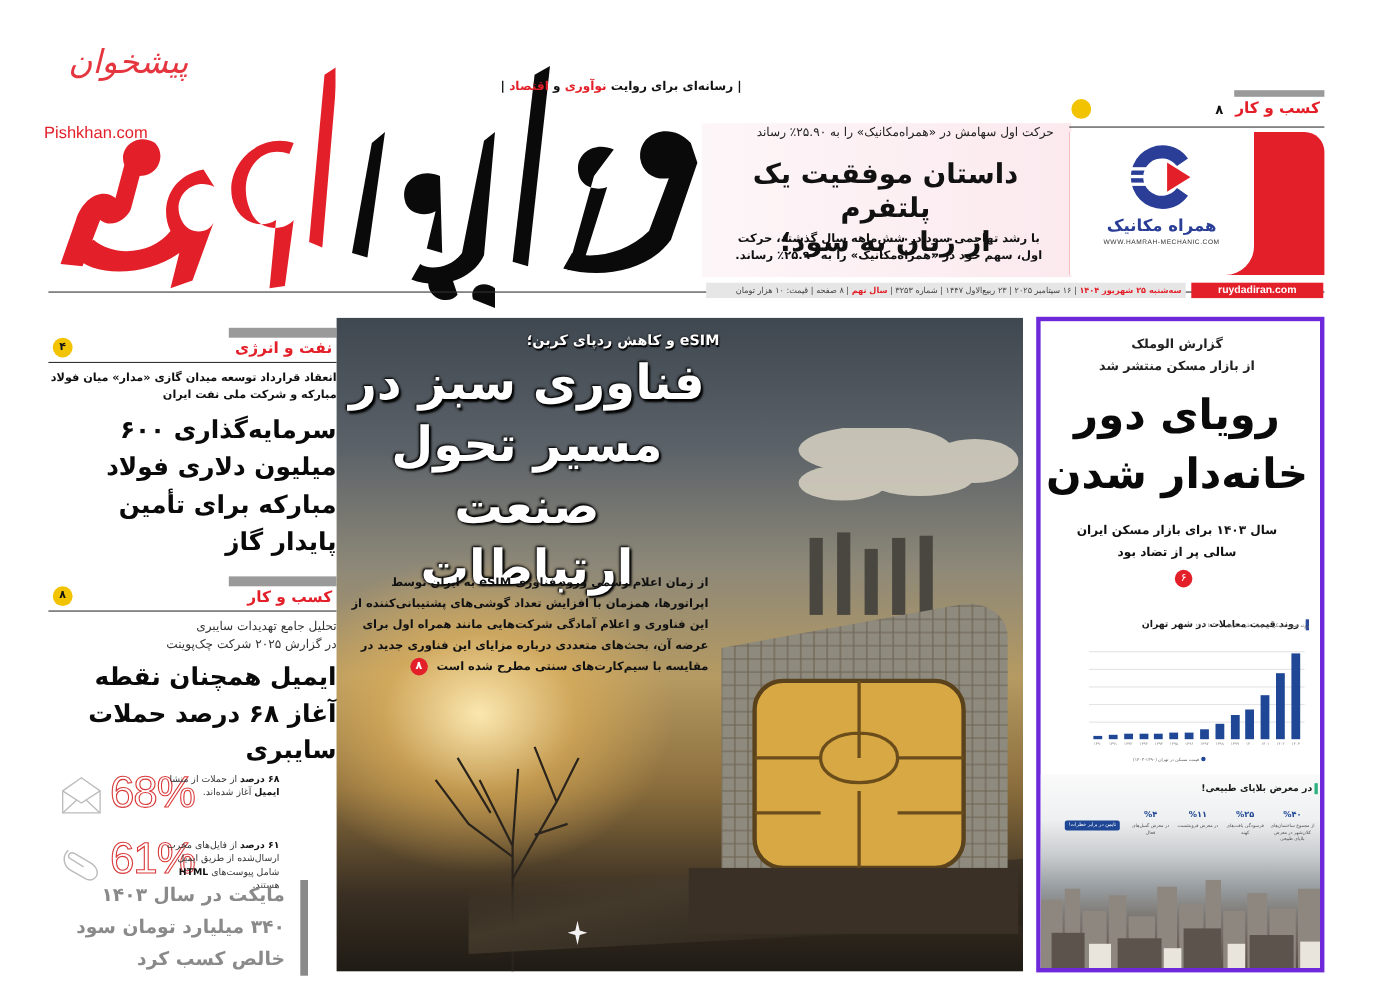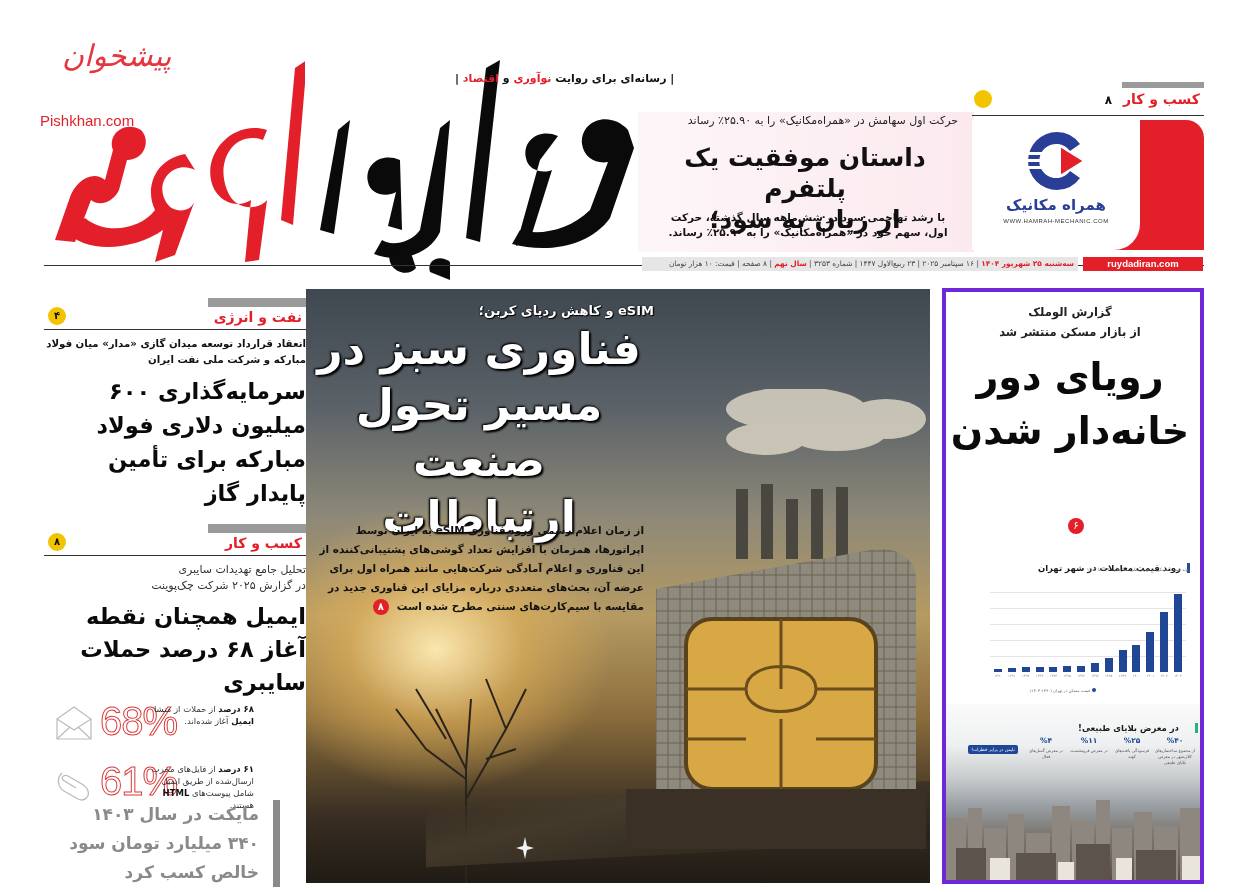--- a/index.html
+++ b/index.html
@@ -87,21 +87,21 @@
   .chart-grid { position: absolute; left: 0; right: 0; height: 1px; background: #e4e4e4; }
   .bars { position: absolute; left: 4px; right: 4px; bottom: 0; height: 80px; display: flex; align-items: flex-end; justify-content: space-between; }
   .bar { width: 8px; background: #1f4796; }
   .chart-xlabs { position: absolute; left: 34px; top: 134px; width: 188px; display: flex; justify-content: space-between; }
   .chart-xlabs span { font-size: 3.5px; color: #888; width: 8px; text-align: center; }
   .chart-legend { position: absolute; left: 70px; top: 148px; font-size: 4px; color: #666; direction: rtl; white-space: nowrap; }
   .chart-legend i { display: inline-block; width: 4px; height: 4px; border-radius: 50%; background: #1f4796; margin-left: 2px; }
 
   .risk-box { position: absolute; left: 0; top: 412px; width: 262px; height: 184px; overflow: hidden;
     background: linear-gradient(180deg, #fafafa 0%, #eef0f1 22%, #c9ccce 40%, #9aa0a4 55%, #7c7873 70%, #6d625a 85%, #4f463f 100%); }
-  .risk-title { position: absolute; right: 10px; top: 19px; direction: rtl; font-size: 8.5px; font-weight: bold; color: #1a1a1a; padding-right: 16px; border-right: 3px solid #2bb07f; white-space: nowrap; }
+  .risk-title { position: absolute; right: 10px; top: 8px; direction: rtl; font-size: 8.5px; font-weight: bold; color: #1a1a1a; padding-right: 2px; border-right: 3px solid #2bb07f; white-space: nowrap; }
   .risk-stats { position: absolute; left: 16px; top: 32px; width: 234px; display: flex; flex-direction: row-reverse; justify-content: space-between; }
   .risk-stat { width: 42px; text-align: center; direction: rtl; }
   .risk-stat .pct { font-size: 7.5px; font-weight: bold; color: #1f4796; }
   .risk-stat .desc { font-size: 4.2px; line-height: 6px; color: #555; margin-top: 3px; }
   .risk-callout { width: 62px; }
   .risk-callout .pill { background: #1f4796; color: #fff; font-size: 4.5px; padding: 2px 3px; border-radius: 2px; white-space: nowrap; }
   .city { position: absolute; left: 0; bottom: 0; width: 262px; height: 110px; }
 </style>
 </head>
 <body>
@@ -260,20 +260,24 @@
 </div>
 
 <div class="col-right">
   <div class="r-kicker">
     <div>گزارش الوملک</div>
     <div>از بازار مسکن منتشر شد</div>
   </div>
   <div class="r-title">
     <div>رویای دور</div>
     <div>خانه‌دار شدن</div>
+  </div>
+  <div class="r-lead">
+    <div>سال ۱۴۰۳ برای بازار مسکن ایران</div>
+    <div>سالی پر از تضاد بود</div>
   </div>
   <div class="r-badge">۶</div>
 
   <div class="chart-box">
     <div class="chart-title">روند قیمت معاملات در شهر تهران</div>
     <div class="chart-note">روند قیمت مسکن در تهران طی سال‌های ۱۳۹۰ تا ۱۴۰۳</div>
     <div class="chart-plot">
       <div class="chart-grid" style="top:0"></div>
       <div class="chart-grid" style="top:16px"></div>
       <div class="chart-grid" style="top:32px"></div>

